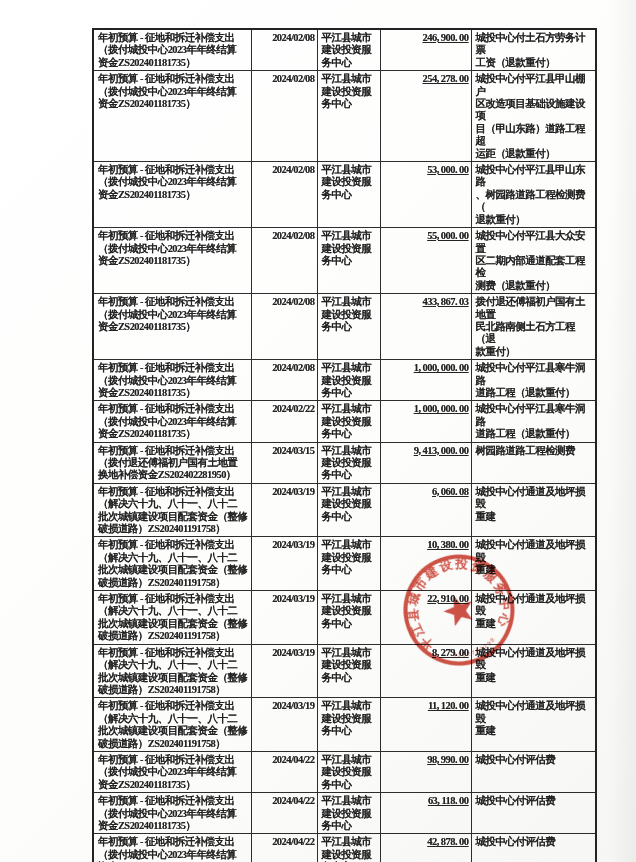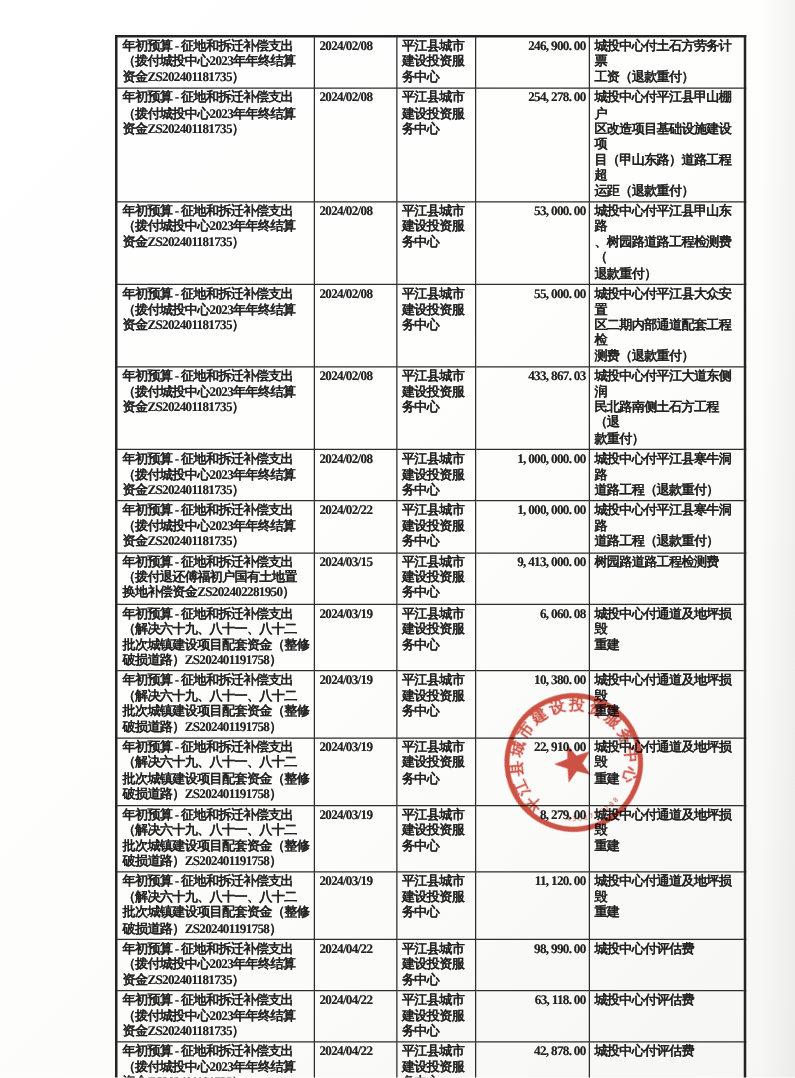--- a/index.html
+++ b/index.html
@@ -22,22 +22,22 @@
   table.ledger td{
     border:1.4px solid #2d2d2d;
     vertical-align:top;
     font-size:10.5px;line-height:12.4px;letter-spacing:-0.55px;
     white-space:pre-line;
     padding:2px 2px 1px 4px;
     font-weight:bold;
     color:#232323;
     text-shadow:0 0 .4px rgba(30,30,30,.55);
   }
-  td.c-date{text-align:left;padding:2px 1px 1px 1px;}
-  td.c-amount{text-align:right;padding-right:7px;}
+  td.c-date{text-align:right;padding:2px 1px 1px 1px;}
+  td.c-amount{text-align:right;padding-right:7px;text-decoration:underline;}
   td.c-purpose{padding-left:5px;}
   tr:last-child td{height:22px;}
   .seal{
     position:absolute;left:401px;top:552px;width:116px;height:116px;
     transform:rotate(-20deg);
     opacity:.87;
     mix-blend-mode:multiply;
     filter:blur(.35px);
   }
   .seal .ring{fill:none;stroke:var(--seal-color,#c8392a);stroke-width:4.3;}
@@ -121,21 +121,21 @@
   </tr>
       <tr>
     <td class="c-item">年初预算 - 征地和拆迁补偿支出
 （拨付城投中心2023年年终结算
 资金ZS202401181735）</td>
     <td class="c-date">2024/02/08</td>
     <td class="c-payee">平江县城市
 建设投资服
 务中心</td>
     <td class="c-amount">433, 867. 03</td>
-    <td class="c-purpose">城投中心付平江大道东侧润
+    <td class="c-purpose">拨付退还傅福初户国有土地置
 民北路南侧土石方工程（退
 款重付）</td>
   </tr>
       <tr>
     <td class="c-item">年初预算 - 征地和拆迁补偿支出
 （拨付城投中心2023年年终结算
 资金ZS202401181735）</td>
     <td class="c-date">2024/02/08</td>
     <td class="c-payee">平江县城市
 建设投资服

